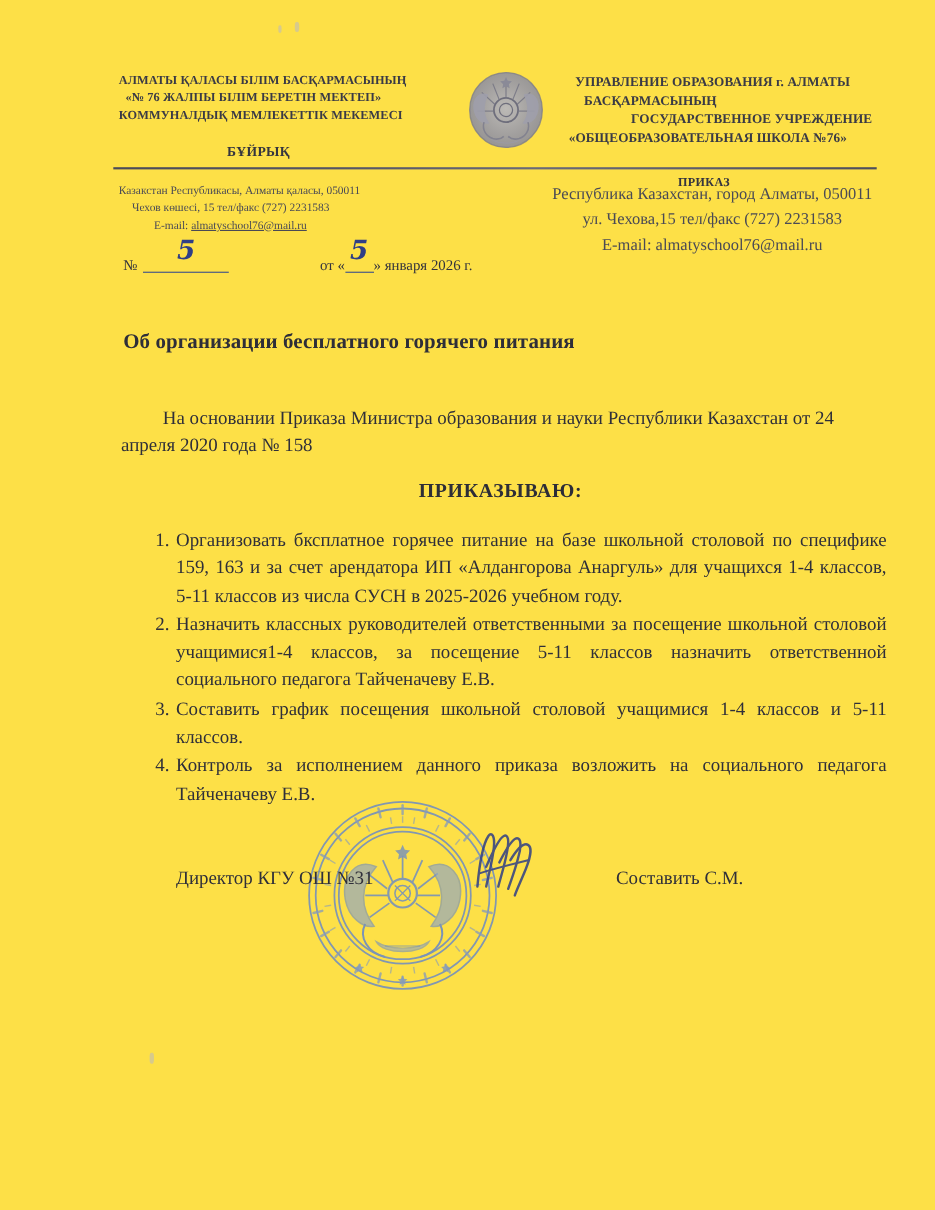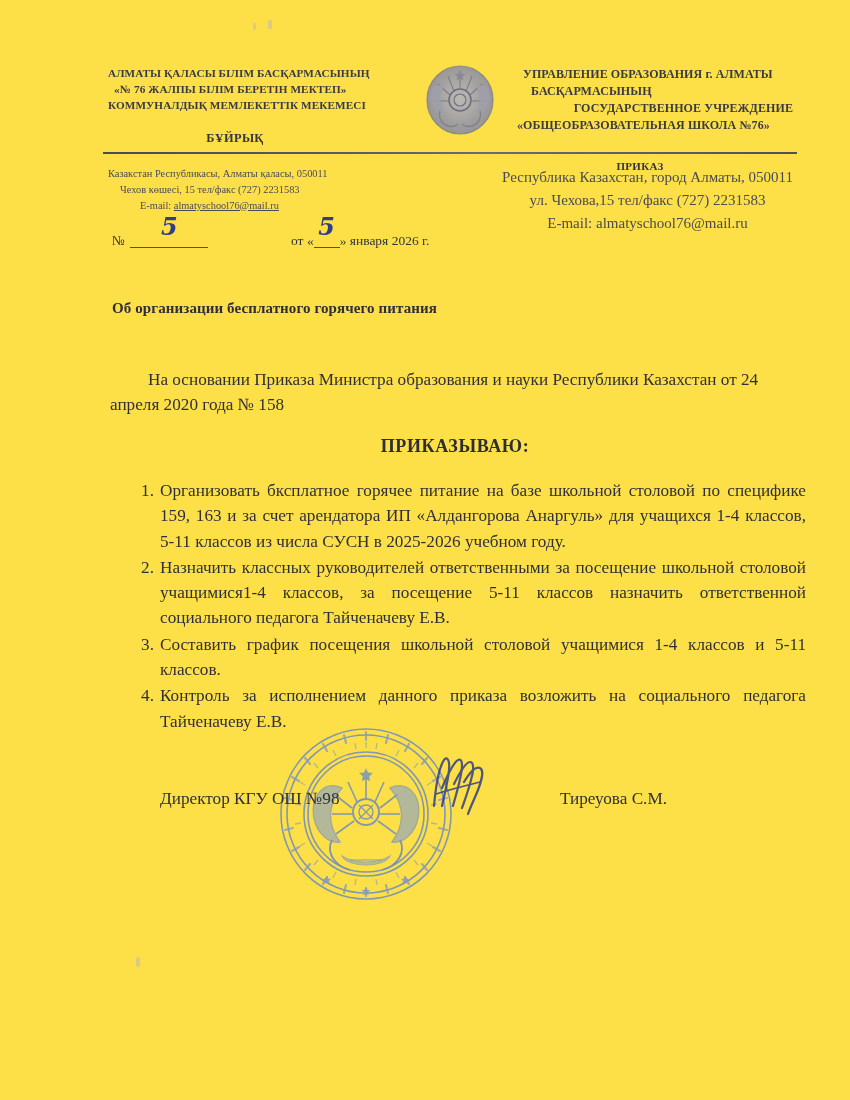--- a/index.html
+++ b/index.html
@@ -156,21 +156,21 @@
     line-height: 1;
     white-space: nowrap;
   }
   .numrow .gap { display: inline-block; width: 74px; }
 
   
   .subject {
     position: absolute;
     left: 112px;
     top: 300px;
-    font-size: 15px;
+    font-size: 19px;
     font-weight: bold;
     color: #2e2e38;
     letter-spacing: .1px;
   }
 
   
   .intro {
     position: absolute;
     left: 110px;
     top: 367px;
@@ -465,22 +465,22 @@
 
       <path d="M64 130 C76 138 100 138 112 130 C106 142 70 142 64 130 Z" fill="#7d9cdb" opacity="0.65" stroke="#5f83d0" stroke-width="1.2"></path>
       <g stroke="#5f83d0" stroke-width="1.1" opacity="0.8">
         <path d="M72 134 h32"></path>
       </g>
 
       <path d="M88 42 l2 4.4 4.8 .7 -3.5 3.4 .8 4.8 -4.1 -2.2 -4.1 2.2 .8 -4.8 -3.5 -3.4 4.8 -.7 Z" fill="#5f83d0" opacity="0.85"></path>
     </svg>
   </div>
 
-  <div class="sig-left">Директор  КГУ ОШ №98</div>
-  <div class="sig-right">Тиреуова С.М.</div>
+  <div class="sig-left">Директор  КГУ ОШ №31</div>
+  <div class="sig-right">Составить С.М.</div>
 
   <div class="signature-mark">
     <svg viewBox="0 0 70 80" width="70" height="80">
       <g fill="none" stroke="#2f3e86" stroke-width="2.2" stroke-linecap="round">
         <path d="M10 58 C12 36 16 18 20 12 C23 8 26 12 25 22 C24 34 20 48 18 58"></path>
         <path d="M18 40 C24 26 30 14 34 12 C38 10 39 16 37 26 C35 38 31 50 29 58"></path>
         <path d="M30 36 C36 24 42 14 46 14 C50 14 50 22 47 32 C44 44 40 54 38 60"></path>
         <path d="M40 34 C46 24 52 18 56 20 C60 22 58 32 54 42 C50 52 46 60 44 66"></path>
         <path d="M12 46 C24 42 40 38 56 34" stroke-width="1.8"></path>
       </g>

